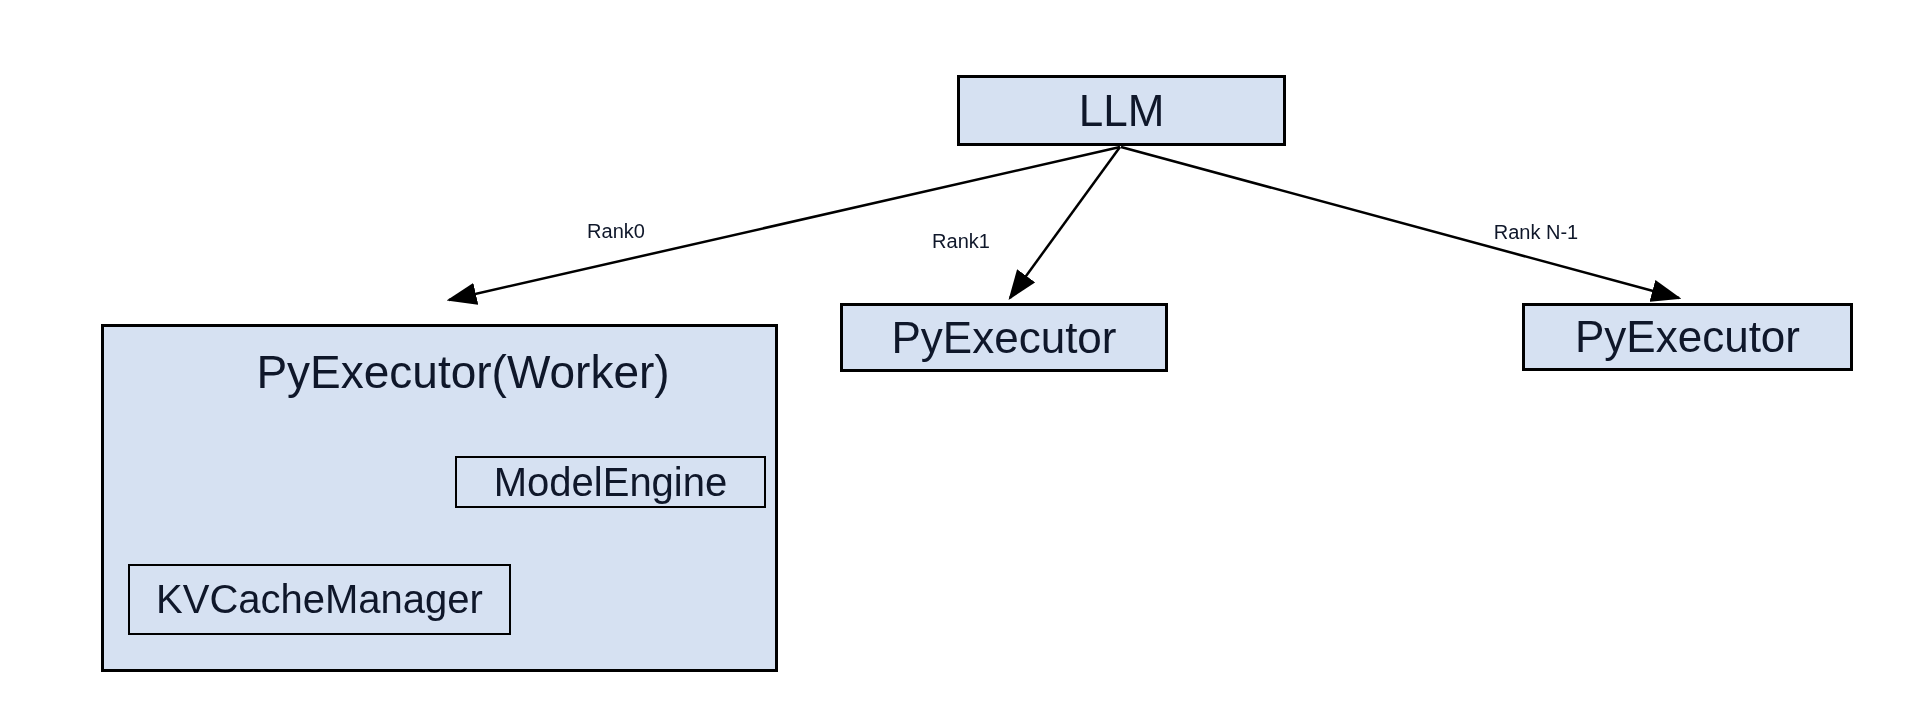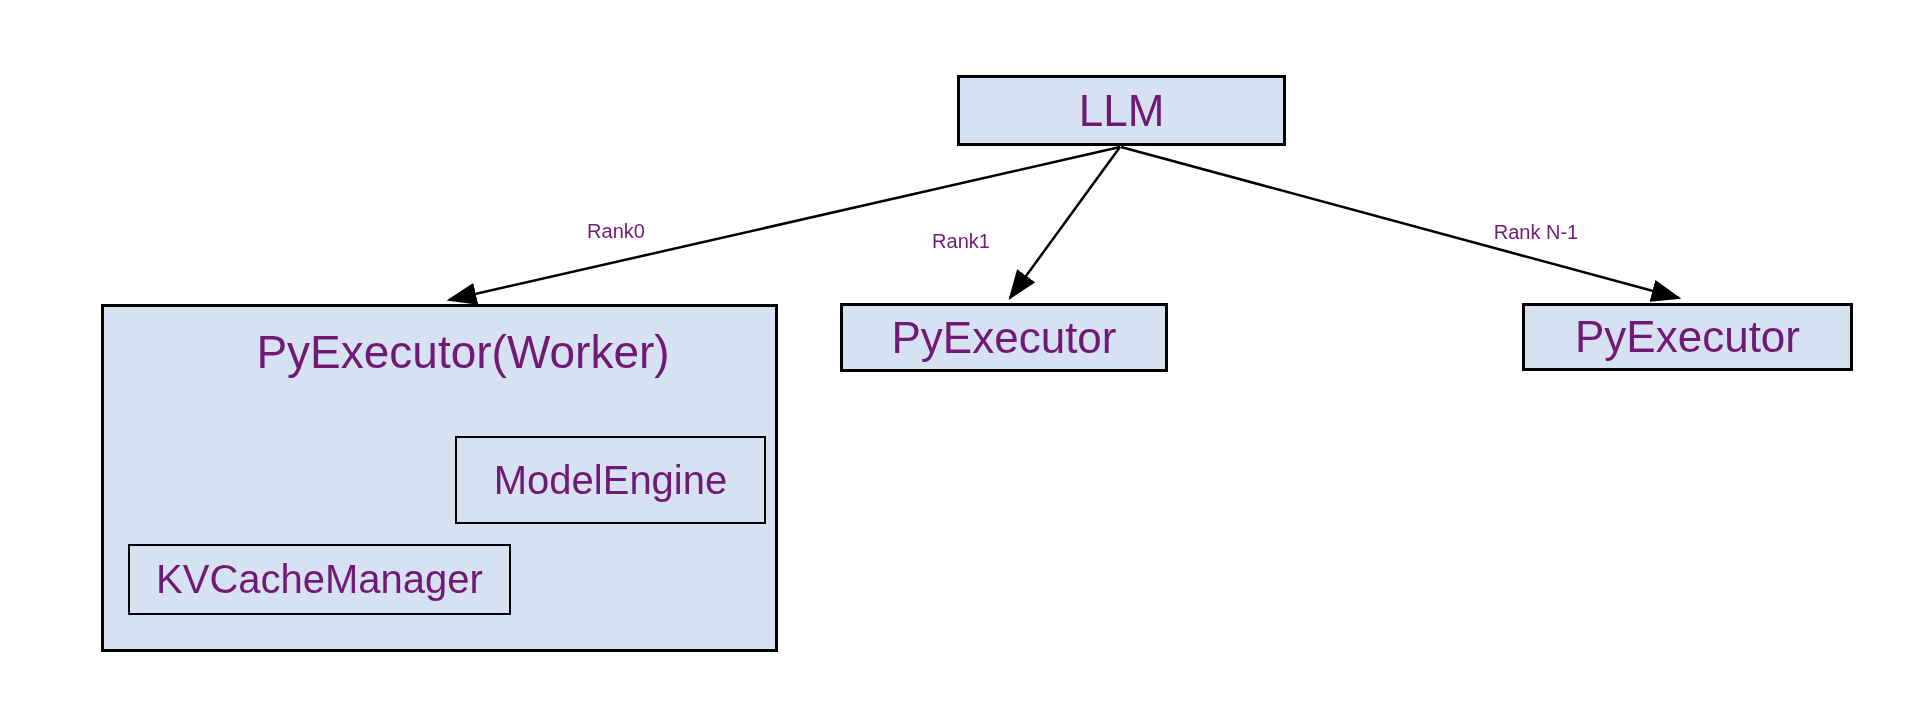--- a/index.html
+++ b/index.html
@@ -6,56 +6,56 @@
     margin: 0;
     padding: 0;
     background: #ffffff;
   }
   .canvas {
     position: relative;
     width: 1928px;
     height: 710px;
     background: #ffffff;
     font-family: "Liberation Sans", sans-serif;
-    color: #701a75;
+    color: #0f172a;
     overflow: hidden;
   }
   .node {
     position: absolute;
     box-sizing: border-box;
     background: #d6e1f2;
     border: 3px solid #000000;
     display: flex;
     align-items: center;
     justify-content: center;
     white-space: nowrap;
   }
   .node-label {
     display: block;
   }
   #llm-box {
     left: 957px; top: 75px; width: 329px; height: 71px;
     font-size: 44px;
   }
   #worker-box {
-    left: 101px; top: 304px; width: 677px; height: 348px;
+    left: 101px; top: 324px; width: 677px; height: 348px;
     display: block;
     padding-left: 47px;
   }
   .worker-title {
     margin-top: 18px;
     text-align: center;
     font-size: 46px;
   }
   .subnode {
     border-width: 2px;
     font-size: 40px;
   }
   #scheduler-box    { left: 26px;  top: 131px; width: 285px; height: 70px; }
-  #model-engine-box { left: 351px; top: 129px; width: 311px; height: 88px; }
+  #model-engine-box { left: 351px; top: 129px; width: 311px; height: 52px; }
   #kv-cache-box     { left: 24px;  top: 237px; width: 383px; height: 71px; }
   #sampler-box      { left: 442px; top: 236px; width: 220px; height: 72px; }
   #pyexecutor-mid-box {
     left: 840px; top: 303px; width: 328px; height: 69px;
     font-size: 44px;
   }
   #pyexecutor-right-box {
     left: 1522px; top: 303px; width: 331px; height: 68px;
     font-size: 44px;
   }

